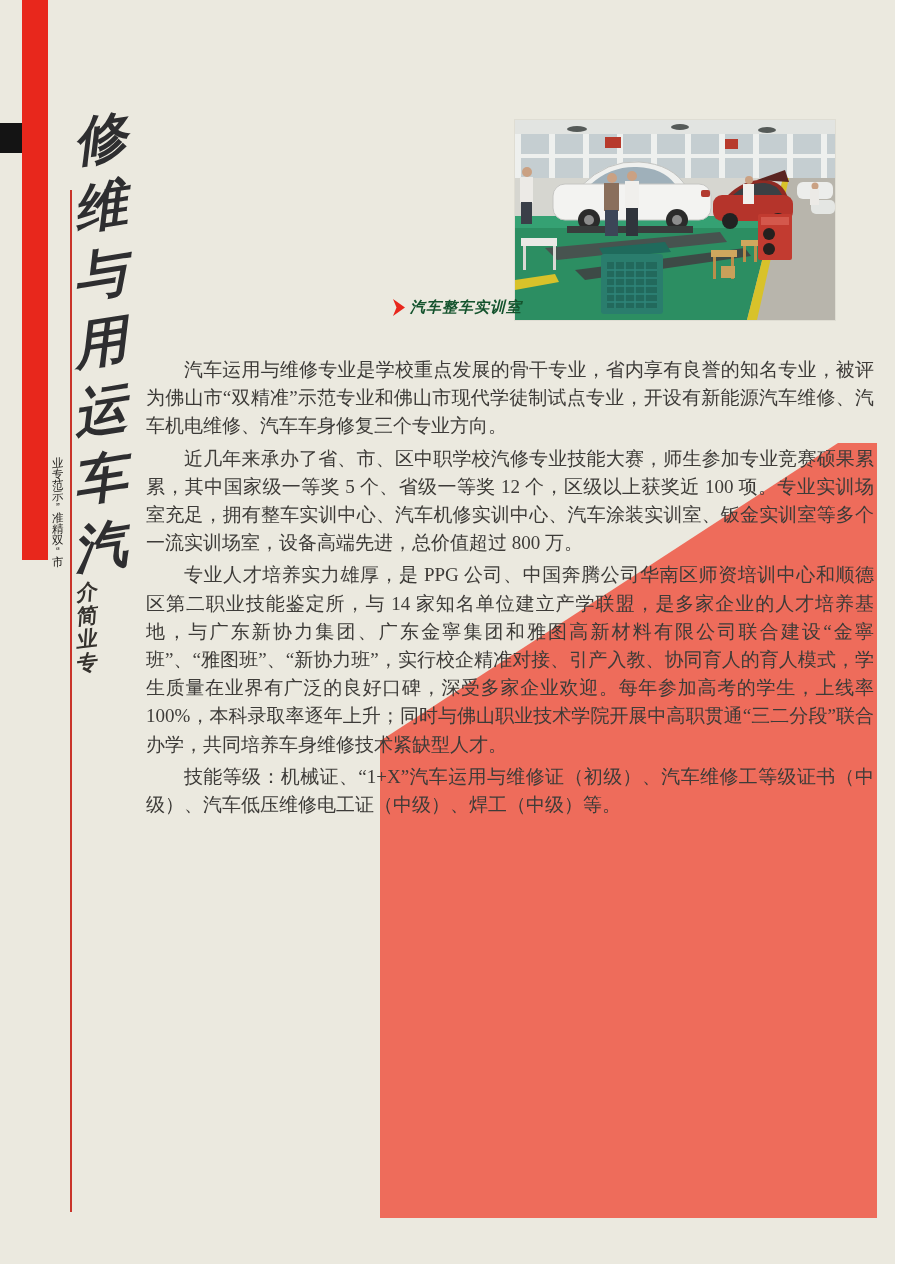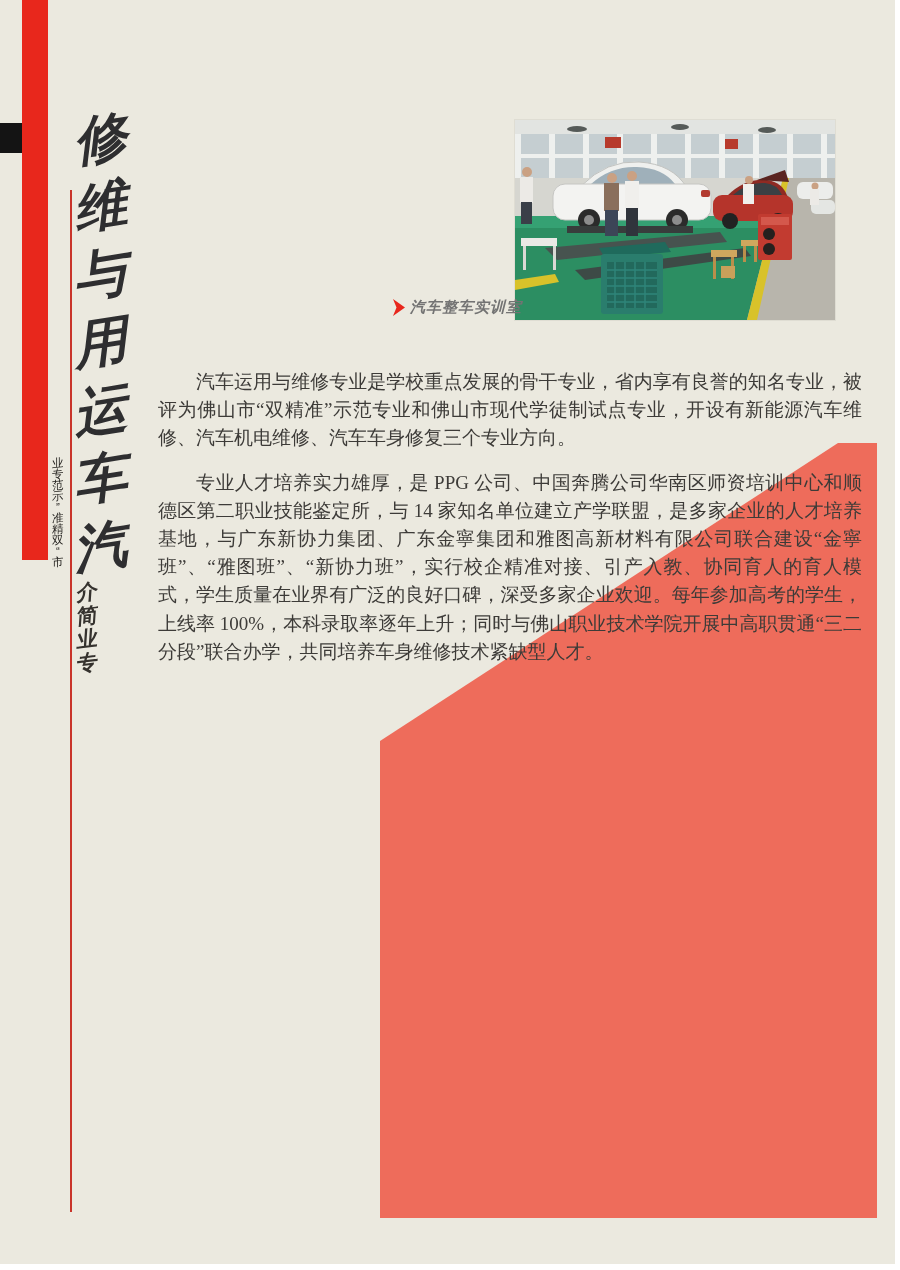--- a/index.html
+++ b/index.html
@@ -22,26 +22,26 @@
   
   .red-overlay{position:absolute;left:0;top:0;width:900px;height:1270px;background:#EE6C5B;z-index:2;
         clip-path:polygon(838px 443px,877px 443px,877px 1218px,380px 1218px,380px 741px);}
   
   .photo{position:absolute;left:515px;top:120px;width:320px;height:200px;margin:0;z-index:3;
         box-shadow:0 0 0 1px rgba(0,0,0,0.05);}
   .photo svg{display:block;width:320px;height:200px;}
   
   .caption{position:absolute;left:393px;top:296px;width:140px;height:22px;z-index:4;display:flex;align-items:center;gap:4px;}
   .caption .arrow{width:13px;height:17px;flex:0 0 auto;}
-  .caption .cap-text{font-size:15px;color:#737373;font-style:italic;font-weight:bold;letter-spacing:1px;
+  .caption .cap-text{font-size:15px;color:#14532d;font-style:italic;font-weight:bold;letter-spacing:1px;
         font-family:"Liberation Serif","DejaVu Serif",serif;}
   
   .body-text{position:absolute;left:142px;top:352px;width:736px;z-index:4;
         font-size:19px;line-height:28.2px;color:#3D3B38;text-align:justify;}
-  .body-text p{margin:16px;text-indent:2em;}
+  .body-text p{margin:4px;text-indent:2em;}
   
   .edge-bottom{position:absolute;left:0;bottom:0;width:900px;height:6px;background:#ffffff;z-index:9;}
   .edge-right{position:absolute;right:0;top:0;width:5px;height:1270px;background:#ffffff;z-index:9;}
 </style>
 </head>
 <body>
 
 <div class="page">
 
   <div class="red-overlay"></div>
@@ -185,18 +185,20 @@
 
   <div class="caption">
     <svg class="arrow" viewBox="0 0 13 17">
       <path d="M0,0 L12,8.5 L0,17 L3.5,8.5 Z" fill="#E8271C"></path>
     </svg>
     <span class="cap-text">汽车整车实训室</span>
   </div>
 
   <div class="body-text">
       <p>汽车运用与维修专业是学校重点发展的骨干专业，省内享有良誉的知名专业，被评为佛山市“双精准”示范专业和佛山市现代学徒制试点专业，开设有新能源汽车维修、汽车机电维修、汽车车身修复三个专业方向。</p>
+      <p>近几年来承办了省、市、区中职学校汽修专业技能大赛，师生参加专业竞赛硕果累累，其中国家级一等奖 5 个、省级一等奖 12 个，区级以上获奖近 100 项。专业实训场室充足，拥有整车实训中心、汽车机修实训中心、汽车涂装实训室、钣金实训室等多个一流实训场室，设备高端先进，总价值超过 800 万。</p>
       <p>专业人才培养实力雄厚，是 PPG 公司、中国奔腾公司华南区师资培训中心和顺德区第二职业技能鉴定所，与 14 家知名单位建立产学联盟，是多家企业的人才培养基地，与广东新协力集团、广东金寧集团和雅图高新材料有限公司联合建设“金寧班”、“雅图班”、“新协力班”，实行校企精准对接、引产入教、协同育人的育人模式，学生质量在业界有广泛的良好口碑，深受多家企业欢迎。每年参加高考的学生，上线率 100%，本科录取率逐年上升；同时与佛山职业技术学院开展中高职贯通“三二分段”联合办学，共同培养车身维修技术紧缺型人才。</p>
+      <p>技能等级：机械证、“1+X”汽车运用与维修证（初级）、汽车维修工等级证书（中级）、汽车低压维修电工证（中级）、焊工（中级）等。</p>
     </div>
 
   <div class="edge-bottom"></div>
   <div class="edge-right"></div>
 </div>
 
 </body></html>

